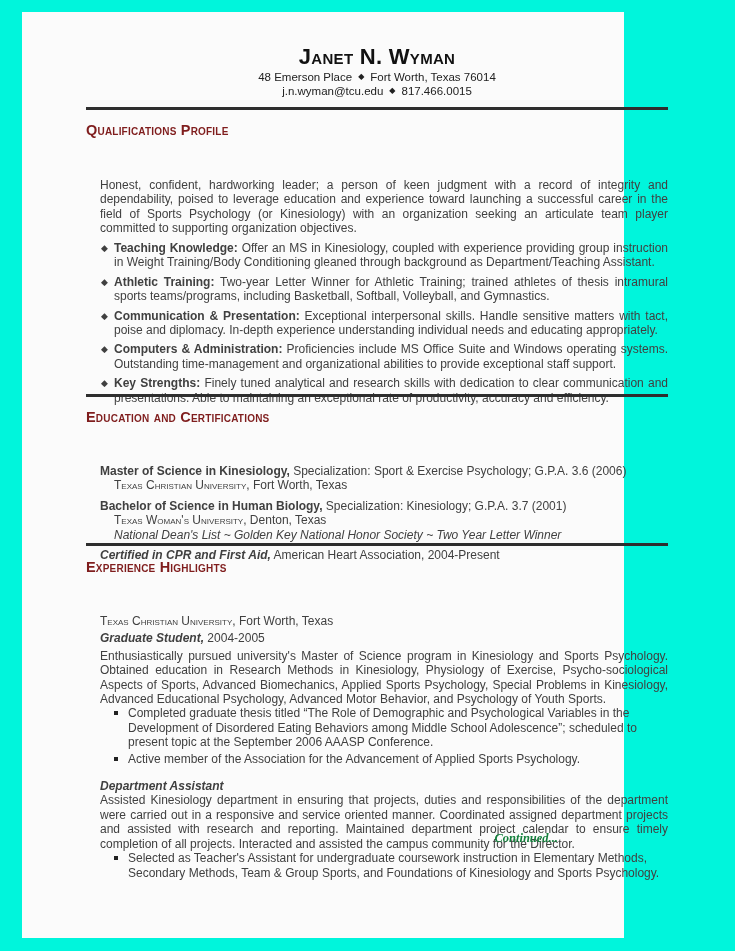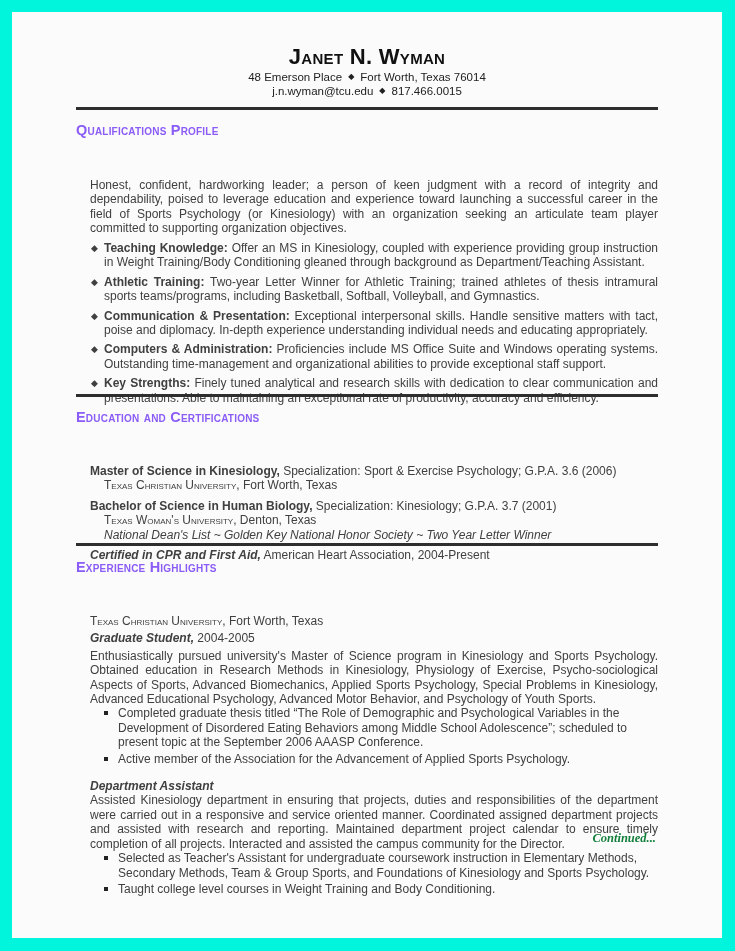--- a/index.html
+++ b/index.html
@@ -5,22 +5,22 @@
     * { box-sizing: border-box; margin: 0; padding: 0; }
     html, body { width: 735px; height: 951px; overflow: hidden; }
     body {
       background: #00f5dc;
       font-family: "Liberation Sans", sans-serif;
       color: #1a1a1a;
       position: relative;
     }
     .page {
       position: absolute;
-      left: 12px; top: 12px;
-      width: 710px; height: 926px;
+      left: 22px; top: 12px;
+      width: 602px; height: 926px;
       background: #fbfbfb;
     }
     .content {
       position: absolute;
       left: 64px;
       width: 582px;
       top: 0;
     }
     .header {
       position: absolute;
@@ -48,21 +48,21 @@
       height: 3px;
       background: #2e2e2e;
     }
     .section-title {
       position: absolute;
       left: 0;
       font-size: 14.5px;
       font-weight: bold;
       font-variant: small-caps;
       letter-spacing: 0.2px;
-      color: #8b5cf6;
+      color: #7f1d1d;
     }
     .block {
       position: absolute;
       font-size: 12px;
       line-height: 14.4px;
       color: #404040;
       margin-top: 32px;
     }
     .justify { text-align: justify; text-align-last: left; }
     .bullet-row { position: relative; padding-left: 13px; margin-bottom: 5px; }
@@ -200,23 +200,19 @@
       <div style="margin-top:13px;">
         <div>
           <span class="bi">Department Assistant</span>
         </div>
         <div class="justify">Assisted Kinesiology department in ensuring that projects, duties and responsibilities of the department were carried out in a responsive and service oriented manner. Coordinated assigned department projects and assisted with research and reporting. Maintained department project calendar to ensure timely completion of all projects. Interacted and assisted the campus community for the Director.</div>
         <div style="padding-left:12px;">
           <div class="sq-row">
             <span class="sq"></span>
             <span>Selected as Teacher's Assistant for undergraduate coursework instruction in Elementary Methods, Secondary Methods, Team &amp; Group Sports, and Foundations of Kinesiology and Sports Psychology.</span>
           </div>
-          <div class="sq-row">
-            <span class="sq"></span>
-            <span>Taught college level courses in Weight Training and Body Conditioning.</span>
-          </div>
         </div>
       </div>
     </div>
   </div>
 
   <div class="continued">Continued...</div>
 </div>
 
 </body></html>

